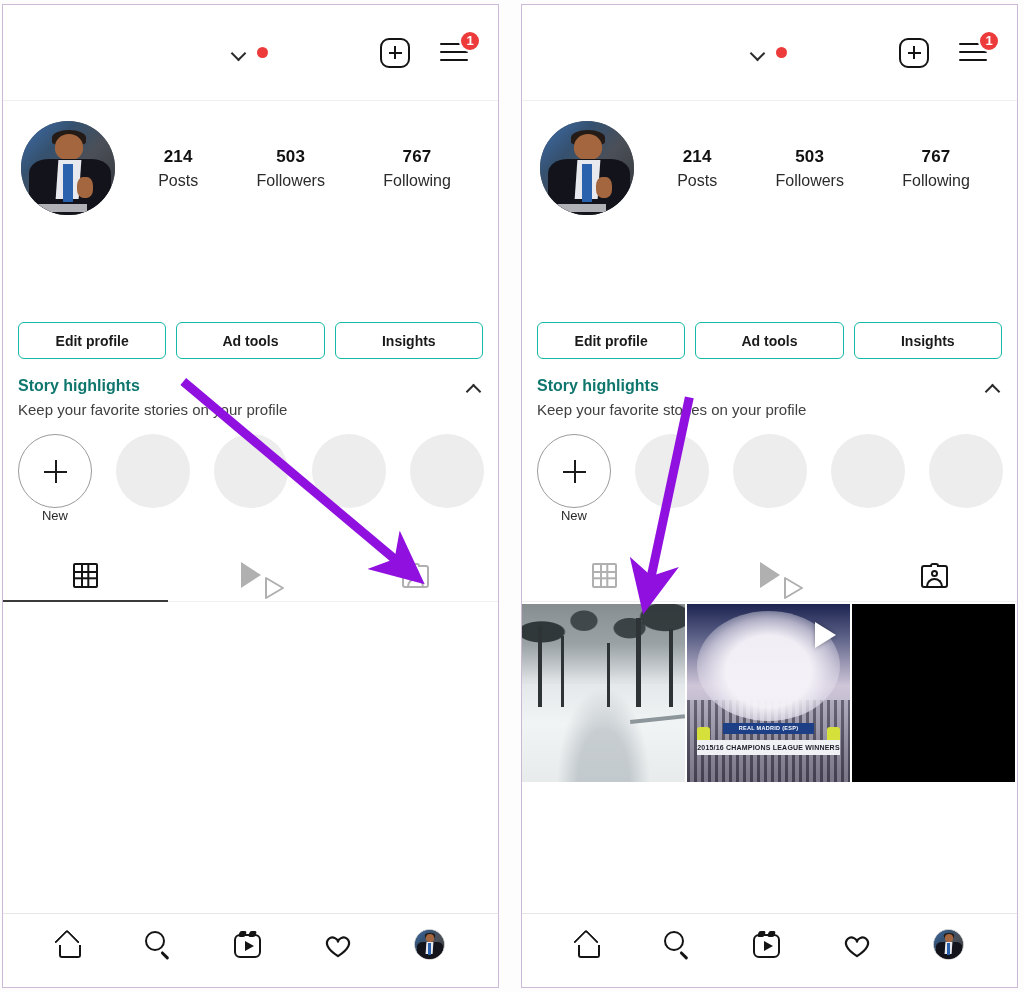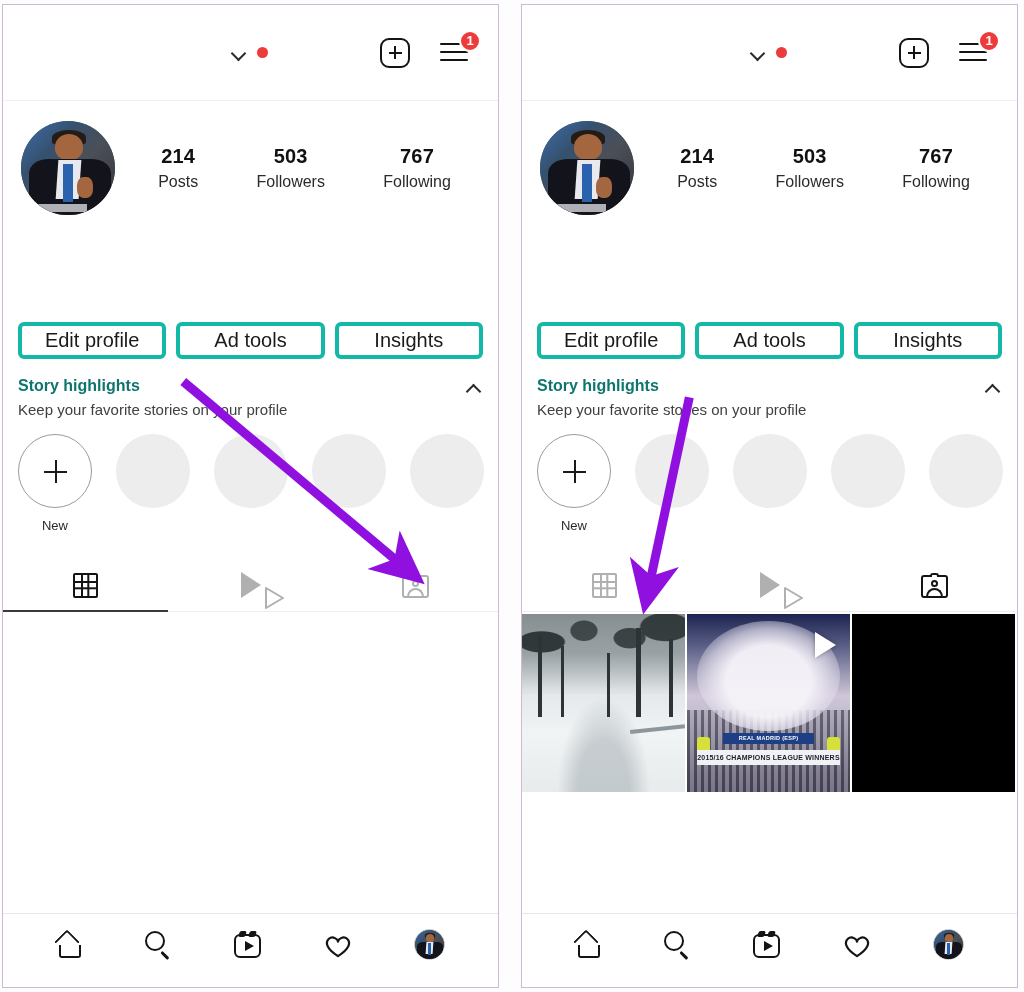--- a/index.html
+++ b/index.html
@@ -132,35 +132,35 @@
     background: #a4663f;
   }
   .avatar .ticker {
     position: absolute; left: 8%; bottom: 3%;
     width: 62%; height: 9%;
     background: rgba(230,230,235,.75);
   }
 
   .stats { display: flex; flex: 1; justify-content: space-around; padding-left: 14px; }
   .stat { text-align: center; }
-  .stat .num { font-size: 20px; font-weight: bold; color: #111; letter-spacing: .2px; }
+  .stat .num { font-size: 17px; font-weight: bold; color: #111; letter-spacing: .2px; }
   .stat .lbl { font-size: 16px; color: #2b2b2b; margin-top: 5px; }
 
   
   .action-row {
     display: flex; gap: 10px;
     padding: 0 15px;
     margin-top: 101px;
   }
   .act-btn {
     flex: 1; height: 37px;
-    border: 4px solid #14b8a6; border-radius: 6px;
+    border: 1px solid #14b8a6; border-radius: 6px;
     background: #fff;
     display: flex; align-items: center; justify-content: center;
-    font-size: 20px; font-weight: normal; color: #1a1a1a;
+    font-size: 14px; font-weight: bold; color: #1a1a1a;
   }
 
   
   .hl-head {
     display: flex; align-items: flex-start;
     padding: 18px 15px 0 15px;
   }
   .hl-texts { flex: 1; }
   .hl-title { font-size: 16px; font-weight: bold; color: #0f766e; }
   .hl-sub { font-size: 15px; color: #404040; margin-top: 6px; }
@@ -185,21 +185,21 @@
   }
   .hl-circle-new::before, .hl-circle-new::after {
     content: ""; position: absolute; background: #1a1a1a;
   }
   .hl-circle-new::before { left: 25px; top: 36px; width: 23px; height: 2px; }
   .hl-circle-new::after { top: 25px; left: 36px; height: 23px; width: 2px; }
   .hl-circle-empty {
     width: 74px; height: 74px; border-radius: 50%;
     background: #ededed;
   }
-  .hl-label { font-size: 13px; color: #2b2b2b; margin-top: 10px; }
+  .hl-label { font-size: 13px; color: #2b2b2b; margin-top: 0; }
 
   
   .tabbar {
     display: flex; margin-top: 26px;
     border-bottom: 1px solid #efefef;
     position: relative;
   }
   .tab {
     flex: 1; height: 52px;
     display: flex; align-items: center; justify-content: center;

